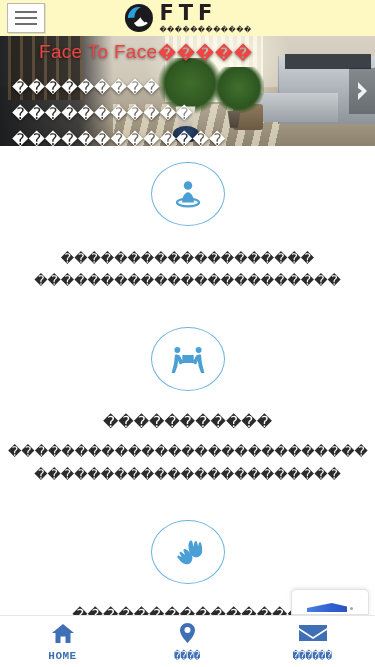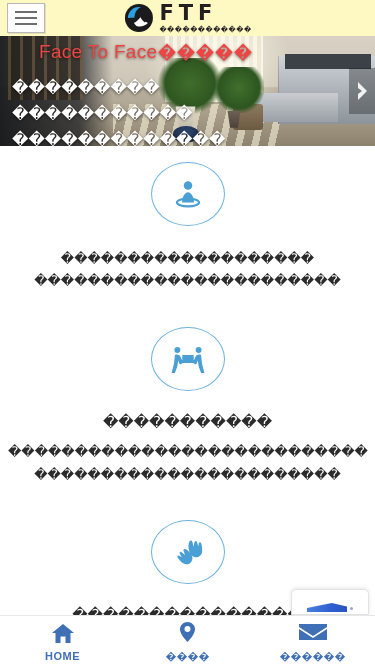--- a/index.html
+++ b/index.html
@@ -297,21 +297,21 @@
     cursor: pointer;
     text-decoration: none;
   }
   .nav-icon { height: 24px; display: flex; align-items: center; justify-content: center; }
   .nav-icon svg { display: block; }
   .nav-label {
     font-size: 11px;
     color: #3f6fb5;
     letter-spacing: .5px;
     font-weight: 600;
-    font-family: Liberation Sans, sans-serif;
+    font-family: Liberation Mono, monospace;
     text-align: right;
   }
   .nav-label.jp { letter-spacing: 0; font-weight: 400; }
 
   .tel-badge {
     width: 26px; height: 26px;
     background: #3f6fb5;
     border-radius: 5px;
     display: flex; align-items: center; justify-content: center;
   }

